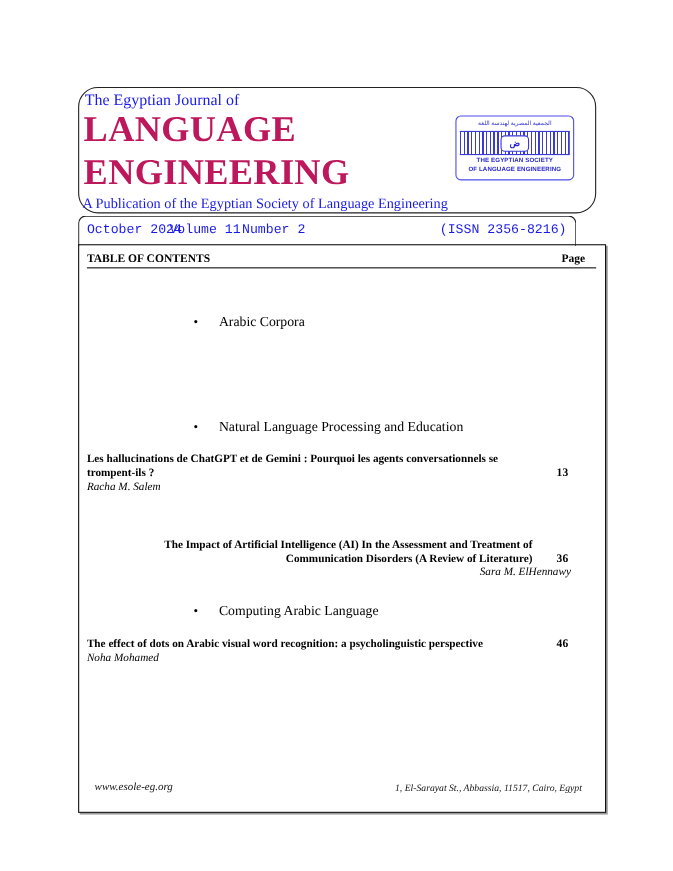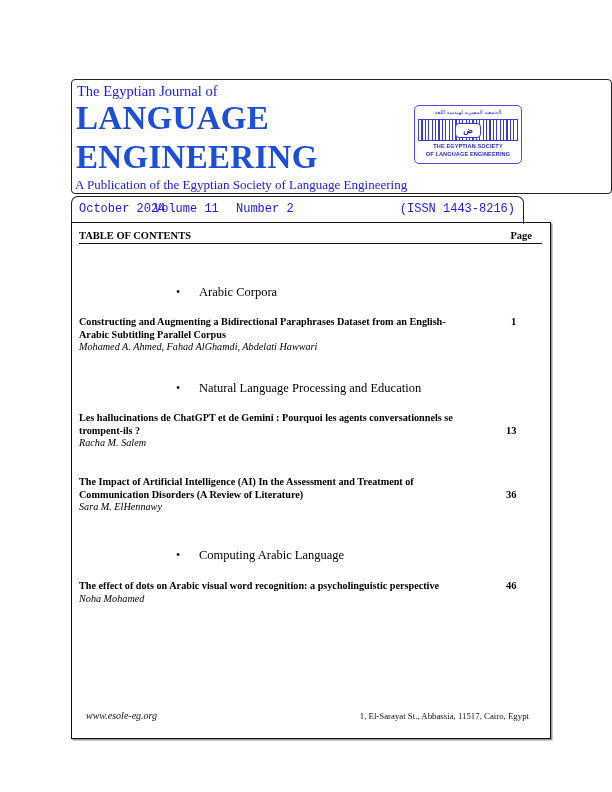--- a/index.html
+++ b/index.html
@@ -3,26 +3,26 @@
   <meta charset="utf-8">
   <style>
     html, body { margin: 0; padding: 0; }
     body {
       width: 612px; height: 792px; background: #ffffff; position: relative;
       font-family: "Liberation Serif", "DejaVu Serif", serif; color: #000;
       overflow: hidden;
     }
     
     .header-box {
-      position: absolute; left: 71px; top: 79px; width: 541px; height: 115px;
-      border: 1.3px solid #222; border-radius: 4px; box-sizing: border-box;
+      position: absolute; left: 71px; top: 79px; width: 471px; height: 115px;
+      border: 1.3px solid #222; border-radius: 18px; box-sizing: border-box;
     }
     .journal-of { position: absolute; left: 5px; top: 3px; font-size: 14.5px; color: #1a1ae6; }
     .big-title {
-      position: absolute; left: 4px; font-size: 33px; font-weight: bold; color: #1d4ed8;
+      position: absolute; left: 4px; font-size: 33px; font-weight: bold; color: #be185d;
       letter-spacing: 0.3px; line-height: 1;
     }
     .big-1 { top: 22px; }
     .big-2 { top: 61px; }
     .subtitle { position: absolute; left: 3px; top: 97px; font-size: 13px; color: #1a1ae6; }
     .logo {
       position: absolute; left: 342px; top: 25px; width: 108px; height: 59px;
       border: 1.5px solid #4d4de6; border-radius: 5px; box-sizing: border-box;
       background: #fff;
     }
@@ -69,21 +69,21 @@
     .entry { position: absolute; left: 7px; width: 440px; }
     .entry-title { font-size: 10.2px; font-weight: bold; line-height: 12.5px; width: 405px; }
     .entry-authors { font-size: 10.2px; font-style: italic; line-height: 12.5px; }
     .entry-page { position: absolute; font-size: 10.5px; font-weight: bold; }
 
     .footer-url {
       position: absolute; left: 14px; top: 487px; font-size: 10px; font-style: italic;
       color: #111;
     }
     .footer-address {
-      position: absolute; right: 21px; top: 488px; font-size: 8.8px; color: #111;
+      position: absolute; right: 21px; top: 488px; font-size: 8.8px; font-style: italic; color: #111;
     }
   </style>
 </head>
 <body>
 
 <div class="header-box">
   <div class="journal-of">The Egyptian Journal of</div>
   <div class="big-title big-1">LANGUAGE</div>
   <div class="big-title big-2">ENGINEERING</div>
   <div class="subtitle">A Publication of the Egyptian Society of Language Engineering</div>
@@ -93,54 +93,46 @@
     <div class="bars"></div>
     <div class="emblem">ض</div>
     <div class="en-1">THE EGYPTIAN SOCIETY</div>
     <div class="en-2">OF LANGUAGE ENGINEERING</div>
   </div>
 </div>
 
 <div class="issue-box">
   <span class="issue-item" style="left:7px;">October 2024</span>
   <span class="issue-item" style="left:82px;">Volume 11</span>
-  <span class="issue-item" style="left:148px;margin-left:16px;">Number 2</span>
-  <span class="issue-item" style="right:8px;">(ISSN 1443-8216)</span>
+  <span class="issue-item" style="left:148px;">Number 2</span>
+  <span class="issue-item" style="right:8px;">(ISSN 2356-8216)</span>
 </div>
 
 <div class="toc-box">
   <div class="toc-heading">TABLE OF CONTENTS</div>
   <div class="toc-page-label">Page</div>
   <div class="toc-rule"></div>
 
   <div class="section-title" style="top:62px;">
     <span class="bullet">•</span><span>Arabic Corpora</span>
-  </div>
-  <div class="entry" style="top:93px;">
-    <div class="entry-title">
-      <div>Constructing and Augmenting a Bidirectional Paraphrases Dataset from an English-</div>
-      <div>Arabic Subtitling Parallel Corpus</div>
-    </div>
-    <div class="entry-authors">Mohamed A. Ahmed, Fahad AlGhamdi, Abdelati Hawwari</div>
-    <div class="entry-page" style="left:432px; top:0px;">1</div>
   </div>
 
   <div class="section-title" style="top:158px;">
     <span class="bullet">•</span><span>Natural Language Processing and Education</span>
   </div>
   <div class="entry" style="top:189px;">
     <div class="entry-title" style="width:430px;">
       <div>Les hallucinations de ChatGPT et de Gemini : Pourquoi les agents conversationnels se</div>
       <div>trompent-ils ?</div>
     </div>
     <div class="entry-authors">Racha M. Salem</div>
     <div class="entry-page" style="left:427px; top:13px;">13</div>
   </div>
 
-  <div class="entry" style="top:253px;">
+  <div class="entry" style="top:267px;text-align:right;">
     <div class="entry-title">
       <div>The Impact of Artificial Intelligence (AI) In the Assessment and Treatment of</div>
       <div>Communication Disorders (A Review of Literature)</div>
     </div>
     <div class="entry-authors">Sara M. ElHennawy</div>
     <div class="entry-page" style="left:427px; top:13px;">36</div>
   </div>
 
   <div class="section-title" style="top:325px;">
     <span class="bullet">•</span><span>Computing Arabic Language</span>

